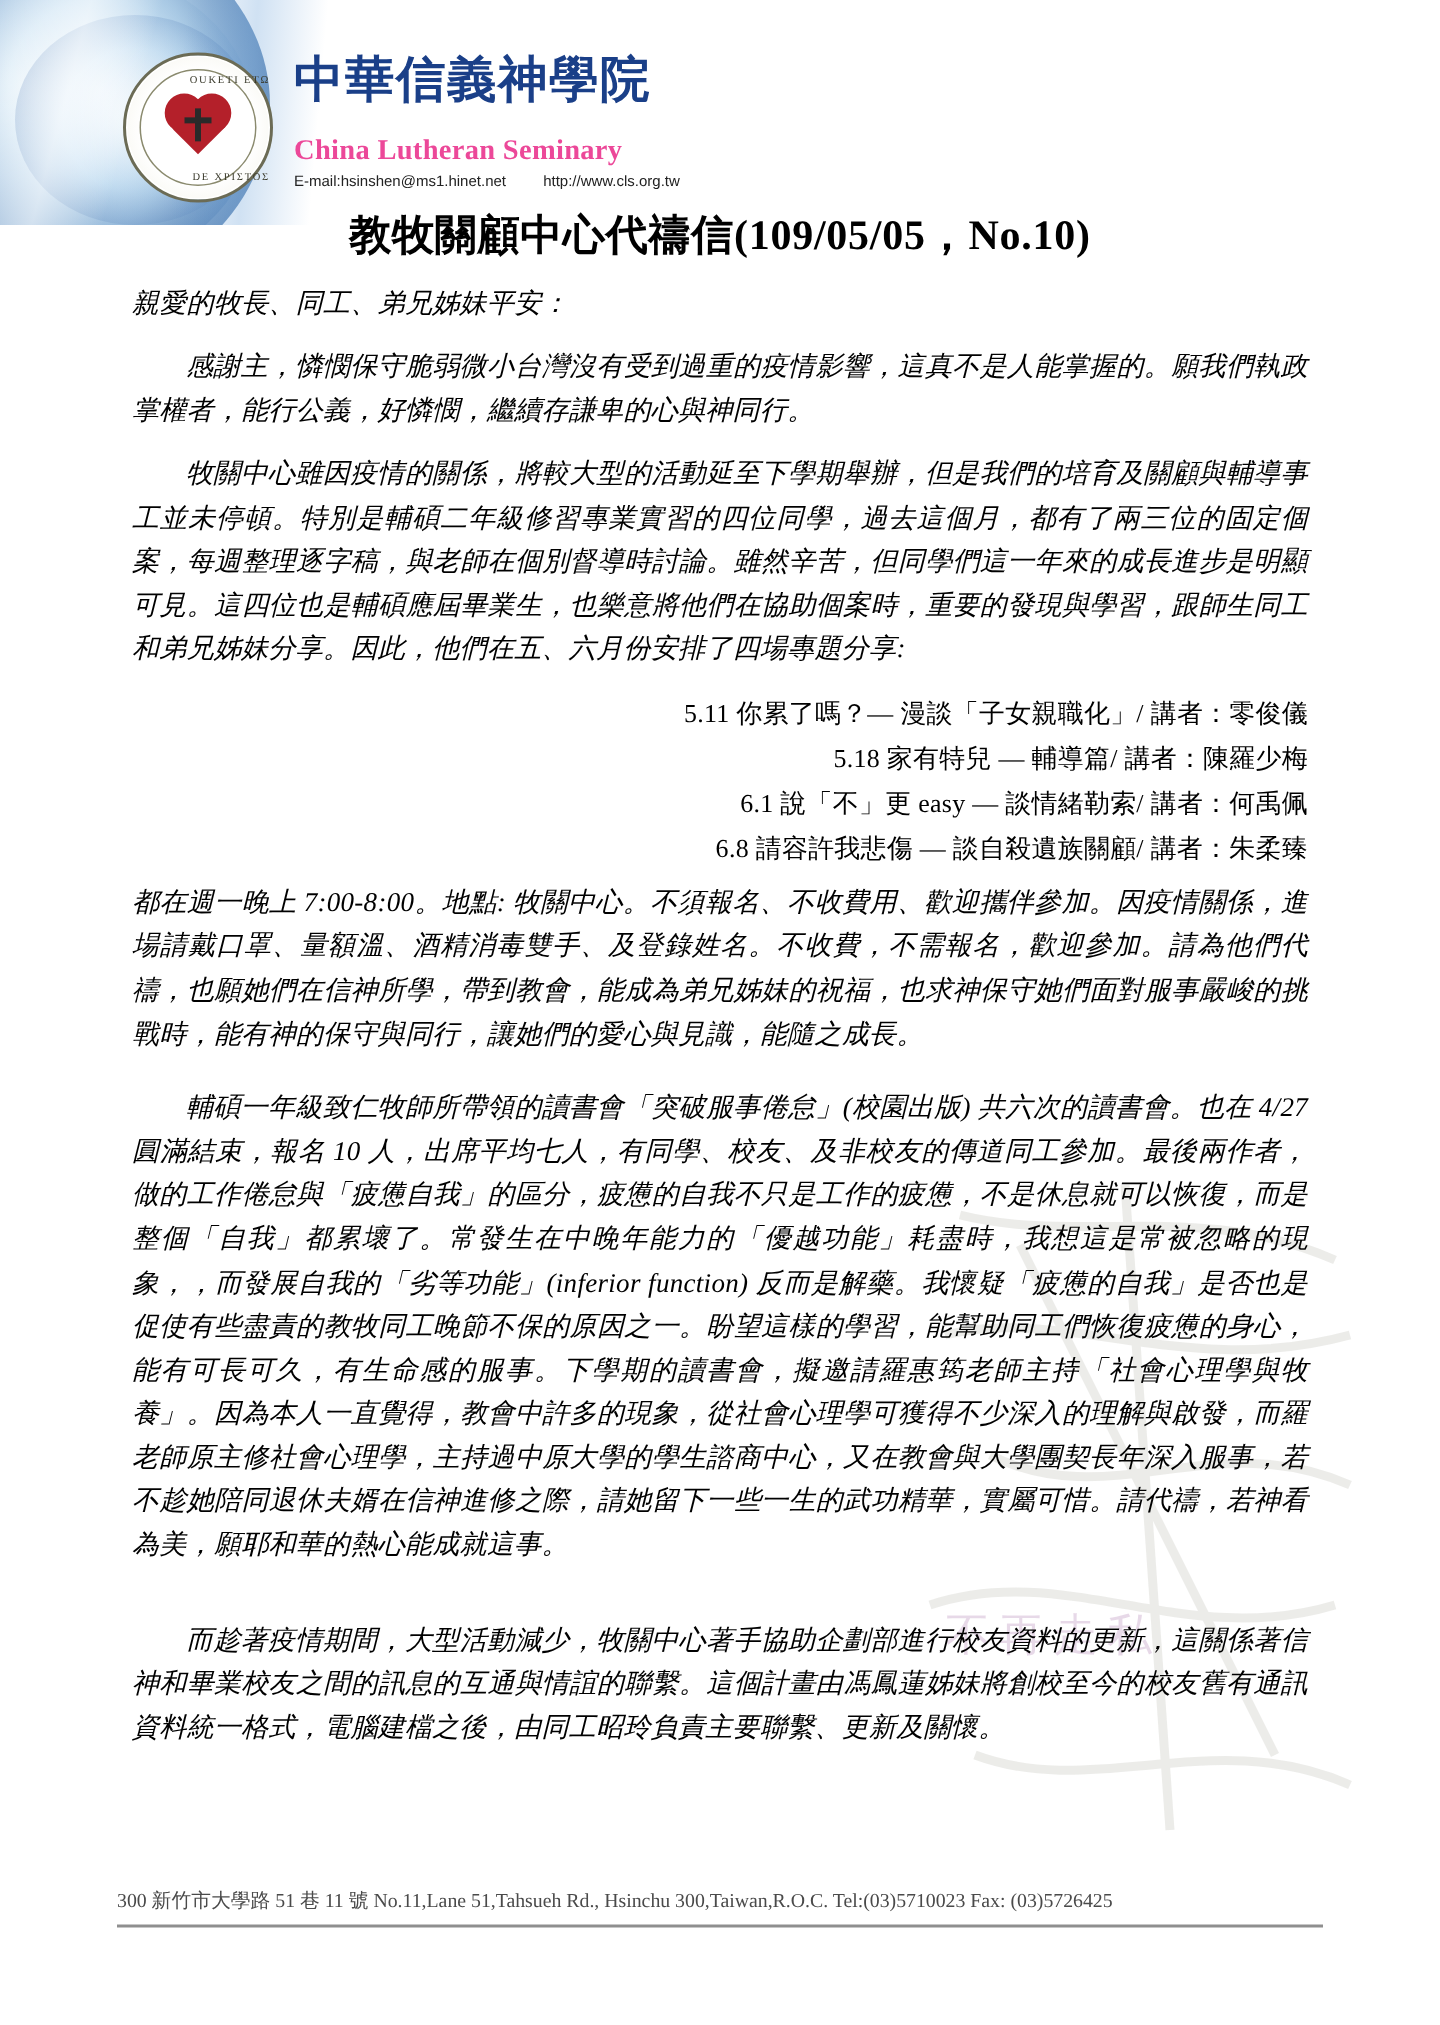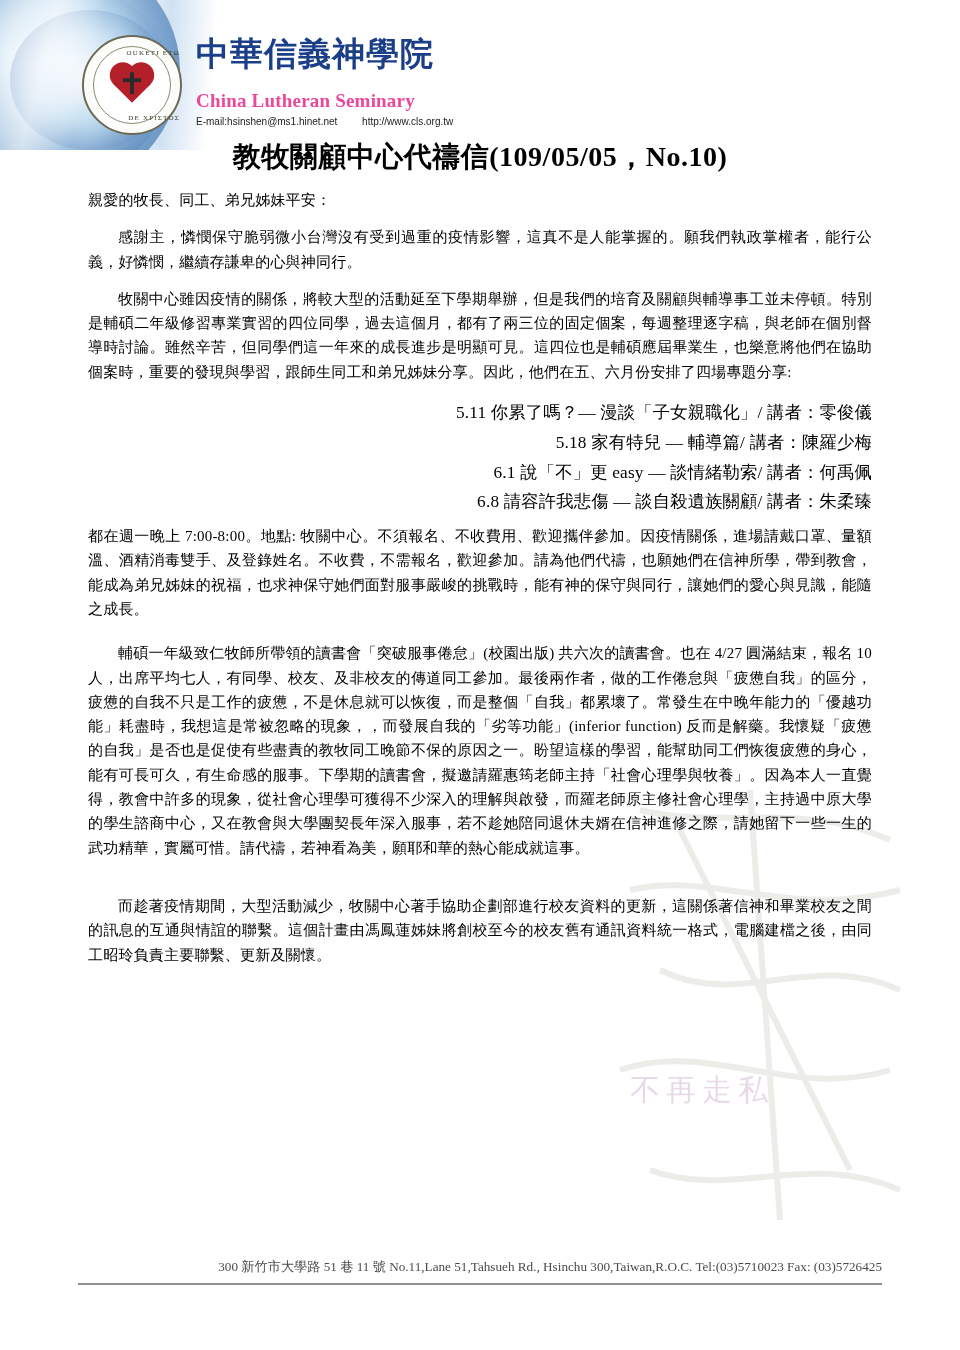--- a/index.html
+++ b/index.html
@@ -180,25 +180,26 @@
     width: 960px;
   }
   .doc-title {
     text-align: center;
     font-size: 28px;
     font-weight: bold;
     letter-spacing: .5px;
     margin: 0 0 12px 0;
   }
   .p {
-    font-size: 15px;
+    font-size: 18px;
     line-height: 1.62;
     margin: 0 88px 0 88px;
     text-align: justify;
     letter-spacing: .2px;
+    font-style: italic;
   }
   .p.indent { text-indent: 2em; }
   .p.gap { margin-top: 13px; }
 
   .talks {
     margin: 14px 88px 0 88px;
     font-size: 17.3px;
     line-height: 1.72;
     letter-spacing: .2px;
     text-align: right;
@@ -208,21 +209,21 @@
   
   .footer {
     position: absolute;
     left: 78px;
     top: 1258px;
     width: 804px;
   }
   .footer-text {
     font-size: 13.2px;
     color: #4a4a4a;
-    text-align: right;
+    text-align: left;
     font-family: "Liberation Serif", serif;
     padding-bottom: 7px;
   }
   .footer-rule {
     height: 2px;
     background: #8f8f8f;
     width: 100%;
   }
 </style>
 </head>

